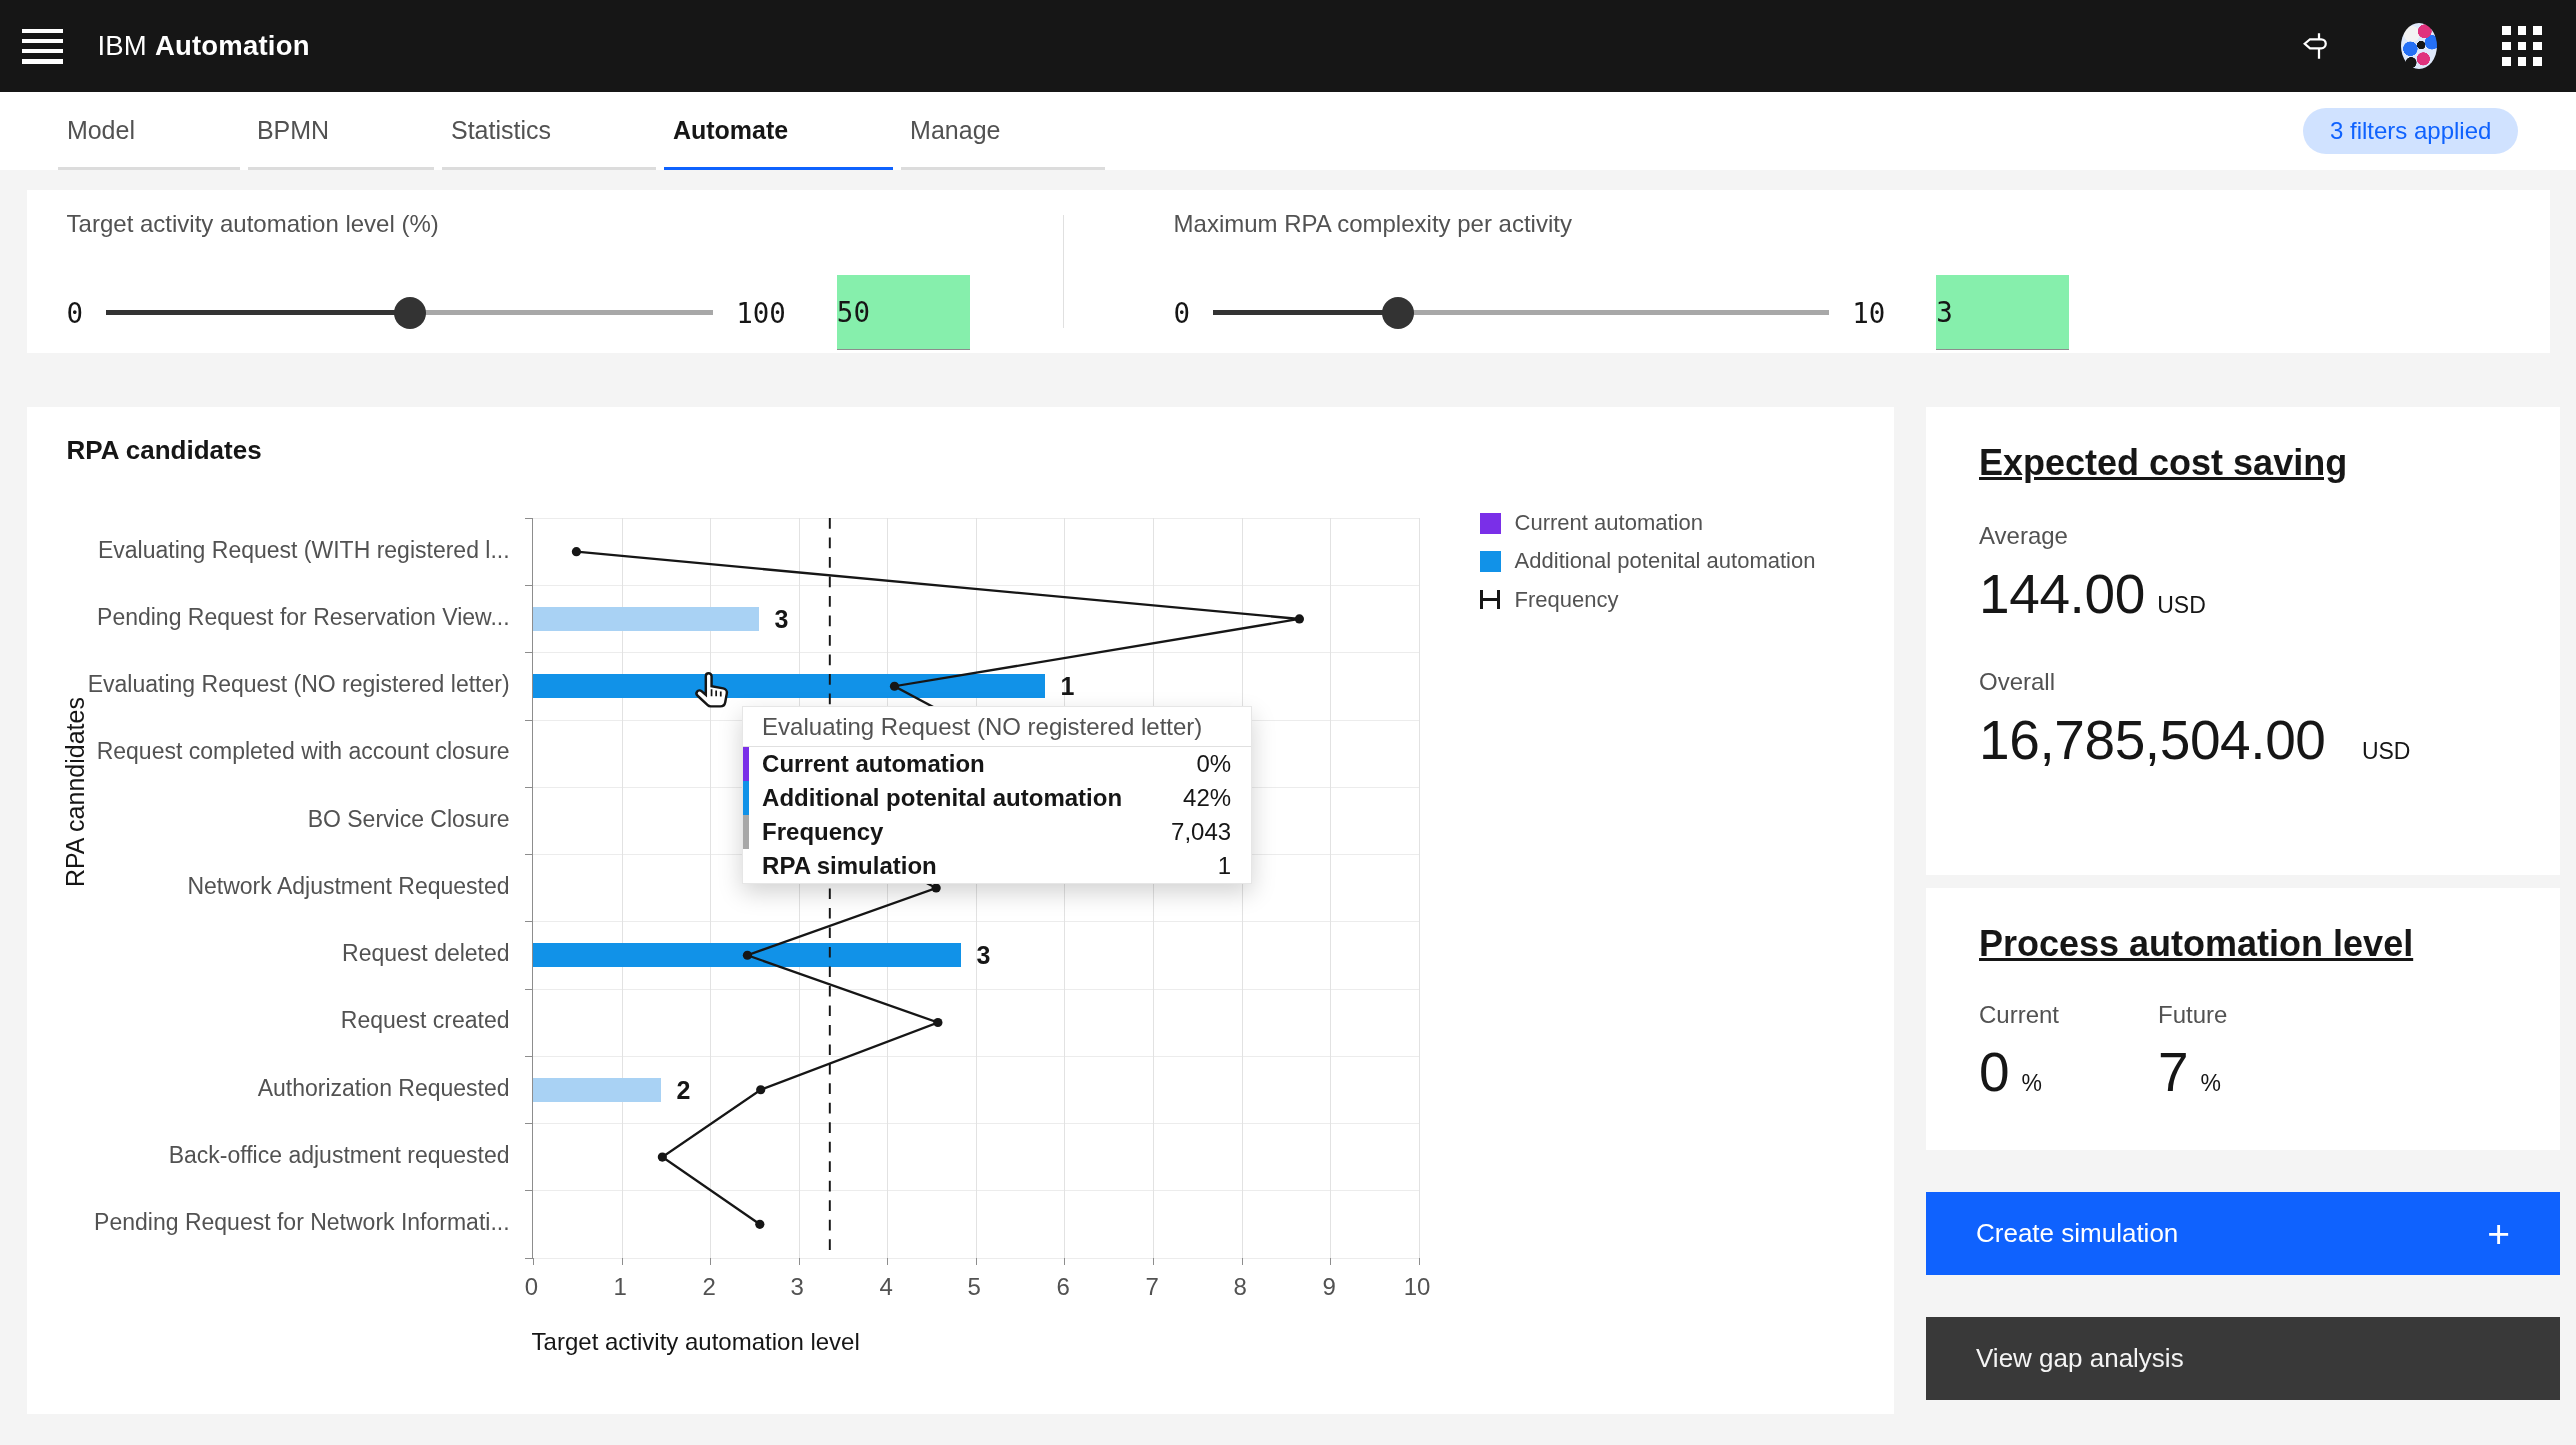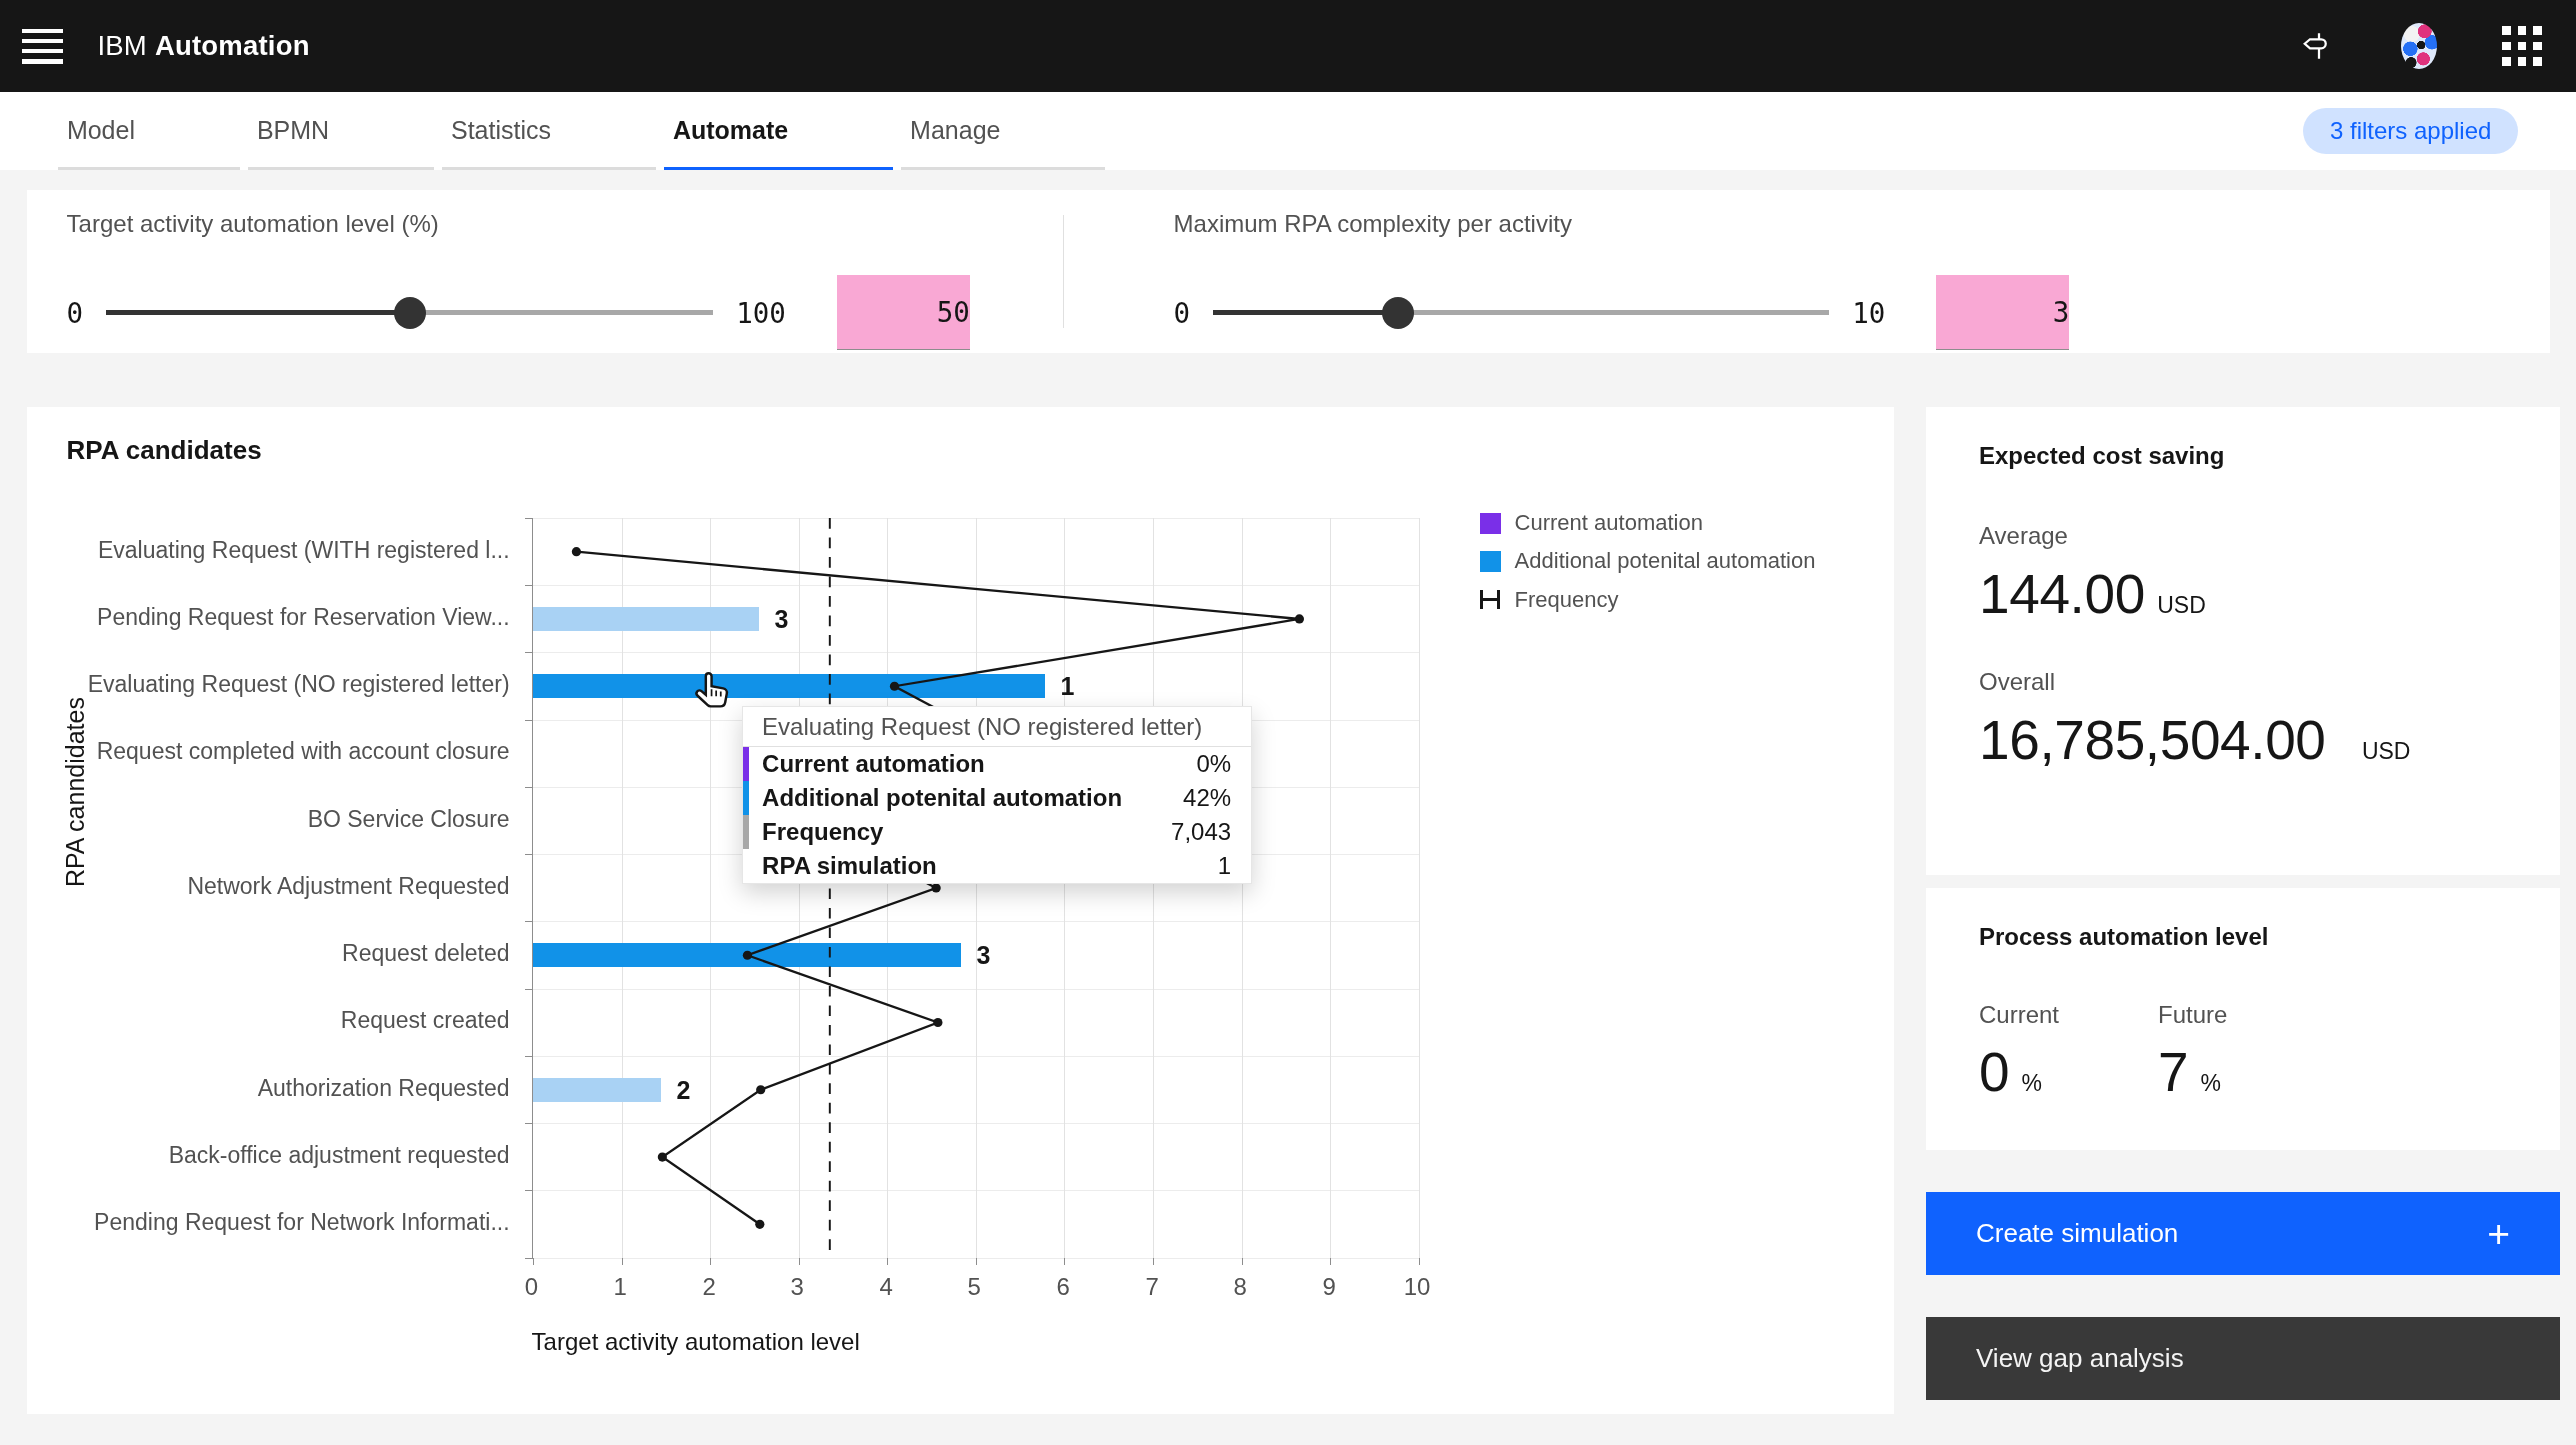--- a/index.html
+++ b/index.html
@@ -39,21 +39,21 @@
   
   .card{position:absolute;background:#ffffff;}
   
   .slider-card{top:190px;left:26.6px;width:2523px;height:163px;}
   .slider-label{position:absolute;top:19.5px;font-size:24px;color:#525252;}
   .srow{position:absolute;top:85px;display:flex;align-items:center;}
   .mono{font-family:"DejaVu Sans Mono",monospace;font-size:27.5px;color:#161616;}
   .track{position:relative;height:5.3px;background:#a8a8a8;margin:0 23px;}
   .track .fill{position:absolute;left:0;top:0;height:5.3px;background:#333333;}
   .track .handle{position:absolute;top:-13.3px;width:32px;height:32px;border-radius:50%;background:#333333;cursor:pointer;}
-  .valbox{width:133px;height:74px;background:#f9a8d4;border:none;border-bottom:1.8px solid #8d8d8d;display:flex;align-items:center;justify-content:flex-end;margin-left:51px;cursor:text;}
+  .valbox{width:133px;height:74px;background:#86efac;border:none;border-bottom:1.8px solid #8d8d8d;display:flex;align-items:center;justify-content:flex-start;margin-left:51px;cursor:text;}
   .vdivider{position:absolute;left:1036px;top:25px;height:113px;width:0.9px;background:#e0e0e0;}
   
   .chart-card{top:407px;left:26.6px;width:1867px;height:1007px;}
   .chart-title{position:absolute;left:40px;top:28px;font-size:26px;font-weight:700;color:#161616;}
   .plot{position:absolute;left:505px;top:111px;width:886px;height:740px;border-left:0.9px solid #8d8d8d;border-bottom:0.9px solid #8d8d8d;}
   .vgrid{position:absolute;top:0;width:0.9px;height:740px;background:#e2e2e2;}
   .hgrid{position:absolute;left:0;width:886px;height:0.9px;background:#ececec;}
   .ytick{position:absolute;left:-8px;width:8px;height:0.9px;background:#8d8d8d;}
   .xtick{position:absolute;bottom:-7px;width:0.9px;height:7px;background:#8d8d8d;}
   .bar{position:absolute;height:24px;}
@@ -78,21 +78,21 @@
   .tooltip{position:absolute;left:715px;top:299px;width:508px;background:#ffffff;border:0.9px solid #e6e6e6;box-shadow:0 8.9px 23px rgba(0,0,0,.18);z-index:5;}
   .tt-title{height:39px;line-height:39px;padding-left:19.5px;font-size:24px;color:#525252;border-bottom:0.9px solid #e0e0e0;white-space:nowrap;}
   .tt-row{position:relative;height:34px;display:flex;align-items:center;padding:0 19.5px 0 19.5px;}
   .tt-strip{position:absolute;left:0;top:0;bottom:0;width:6.2px;}
   .tt-label{font-size:24px;font-weight:700;color:#161616;white-space:nowrap;}
   .tt-value{margin-left:auto;font-size:24px;color:#161616;}
   .cursor{position:absolute;left:663px;top:262px;z-index:6;}
   
   .cost-card{top:407px;left:1926px;width:634px;height:468px;}
   .auto-card{top:888px;left:1926px;width:634px;height:262px;}
-  .rp-title{position:absolute;left:53px;top:35px;font-size:24px;font-weight:700;color:#161616;}
+  .rp-title{position:absolute;left:53px;top:35px;font-size:36px;font-weight:700;color:#161616;text-decoration:underline;}
   .rp-sub{font-size:24px;color:#525252;}
   .bignum{font-size:55px;font-weight:300;color:#161616;letter-spacing:-0.4px;}
   .unit{font-size:23px;color:#161616;margin-left:12.4px;}
   .rp-group{position:absolute;left:53px;display:flex;align-items:baseline;}
   .btn{position:absolute;left:1926px;width:634px;height:83px;border:none;cursor:pointer;display:flex;align-items:center;padding:16px 50px;box-sizing:border-box;}
   .btn-create{top:1192px;background:#0f62fe;color:#ffffff;font-size:26px;}
   .btn-gap{top:1317px;background:#393939;color:#f4f4f4;font-size:26px;}
   .btn .plus{margin-left:auto;font-size:39px;font-weight:300;line-height:0;}
 </style>
 </head>

